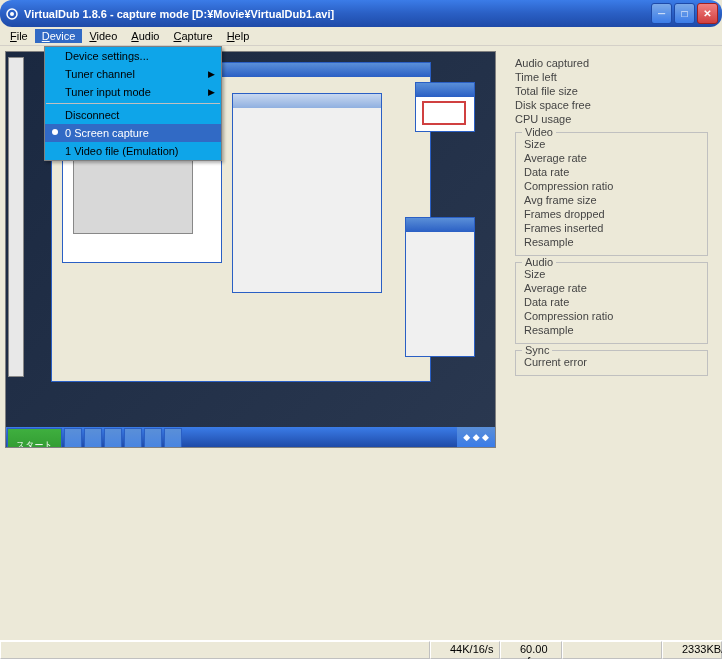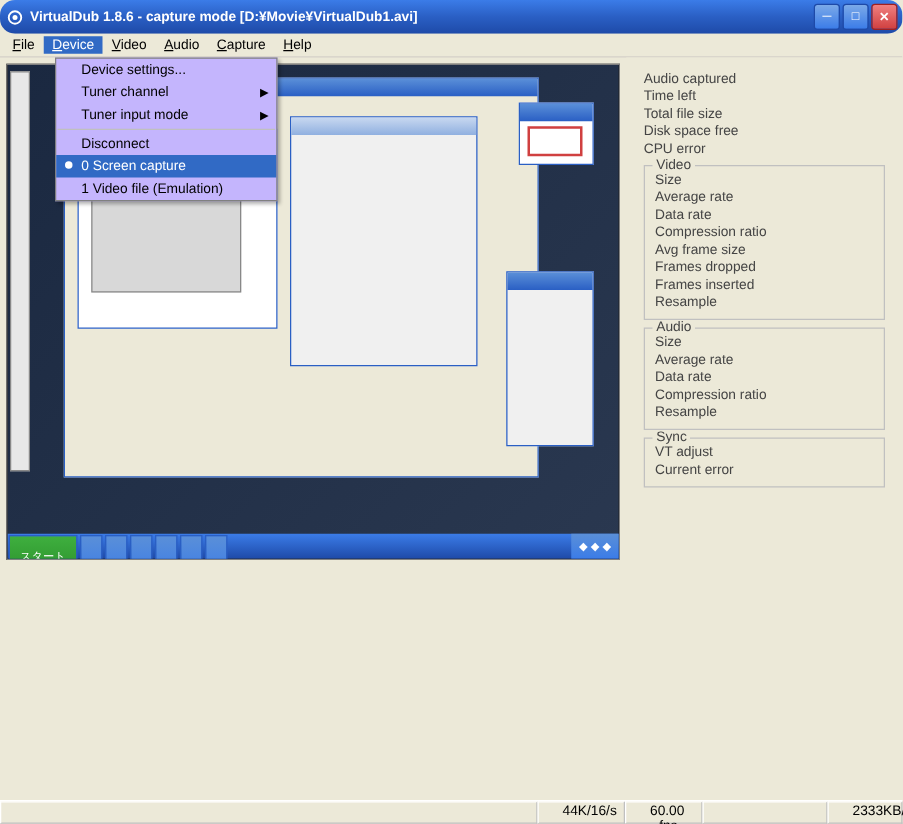--- a/index.html
+++ b/index.html
@@ -10,21 +10,21 @@
 .titlebar .title { flex: 1; }
 .winbtns { display: flex; gap: 2px; }
 .winbtn { width: 21px; height: 21px; background: linear-gradient(to bottom, #7ba9e8, #3b7ce8); border: 1px solid #1e4aa8; border-radius: 3px; display: flex; align-items: center; justify-content: center; color: #fff; font-weight: bold; font-size: 10px; cursor: pointer; }
 .winbtn.close { background: linear-gradient(to bottom, #f08080, #d04040); border-color: #a02020; }
 
 .menubar { height: 19px; background: #ece9d8; display: flex; align-items: center; padding: 0 3px; border-bottom: 1px solid #d4d0c8; }
 .menuitem { padding: 1px 7px; cursor: pointer; }
 .menuitem u { text-decoration: underline; }
 .menuitem.open { background: #316ac5; color: #fff; }
 
-.dropdown { position: absolute; left: 44px; top: 46px; width: 178px; background: #c4b5fd; border: 1px solid #808080; box-shadow: 2px 2px 3px rgba(0,0,0,0.3); z-index: 100; }
+.dropdown { position: absolute; left: 44px; top: 46px; width: 178px; background: #0ea5e9; border: 1px solid #808080; box-shadow: 2px 2px 3px rgba(0,0,0,0.3); z-index: 100; }
 .dropdown-item { padding: 3px 8px 3px 20px; position: relative; cursor: pointer; }
 .dropdown-item.highlight { background: #316ac5; color: #fff; }
 .dropdown-item .arrow { position: absolute; right: 6px; top: 4px; font-size: 9px; }
 .dropdown-item .bullet { position: absolute; left: 7px; top: 5px; width: 6px; height: 6px; background: #000; border-radius: 50%; }
 .dropdown-item.highlight .bullet { background: #fff; }
 .dropdown-sep { height: 1px; background: #c0c0c0; margin: 2px 1px; }
 
 .content { position: absolute; top: 46px; left: 0; right: 0; bottom: 19px; display: flex; }
 .preview { width: 491px; height: 397px; background: #000; margin: 5px; border: 1px solid #808080; position: relative; overflow: hidden; }
 .preview-inner { position: absolute; inset: 0; background: linear-gradient(135deg, #1a2840 0%, #2a3850 100%); }
@@ -109,21 +109,21 @@
         <div class="tray">◆ ◆ ◆</div>
       </div>
     </div>
   </div>
 
   <div class="sidepanel">
     <div class="stat-line">Audio captured</div>
     <div class="stat-line">Time left</div>
     <div class="stat-line">Total file size</div>
     <div class="stat-line">Disk space free</div>
-    <div class="stat-line">CPU error</div>
+    <div class="stat-line">CPU usage</div>
 
     <div class="fieldset">
       <div class="legend">Video</div>
       <div class="stat-line">Size</div>
       <div class="stat-line">Average rate</div>
       <div class="stat-line">Data rate</div>
       <div class="stat-line">Compression ratio</div>
       <div class="stat-line">Avg frame size</div>
       <div class="stat-line">Frames dropped</div>
       <div class="stat-line">Frames inserted</div>
@@ -134,21 +134,20 @@
       <div class="legend">Audio</div>
       <div class="stat-line">Size</div>
       <div class="stat-line">Average rate</div>
       <div class="stat-line">Data rate</div>
       <div class="stat-line">Compression ratio</div>
       <div class="stat-line">Resample</div>
     </div>
 
     <div class="fieldset">
       <div class="legend">Sync</div>
-      <div class="stat-line">VT adjust</div>
       <div class="stat-line">Current error</div>
     </div>
   </div>
 </div>
 
 <div class="dropdown">
   <div class="dropdown-item">Device settings...</div>
   <div class="dropdown-item"><span>Tuner channel</span><span class="arrow">▶</span></div>
   <div class="dropdown-item"><span>Tuner input mode</span><span class="arrow">▶</span></div>
   <div class="dropdown-sep"></div>

